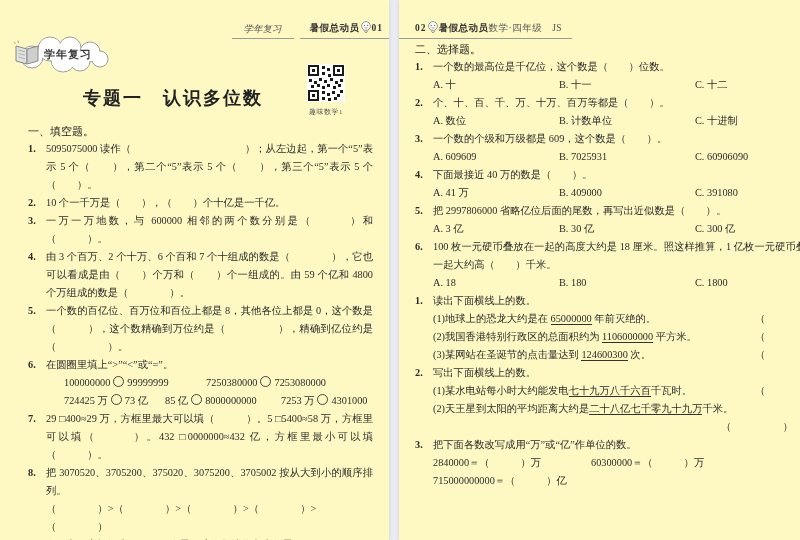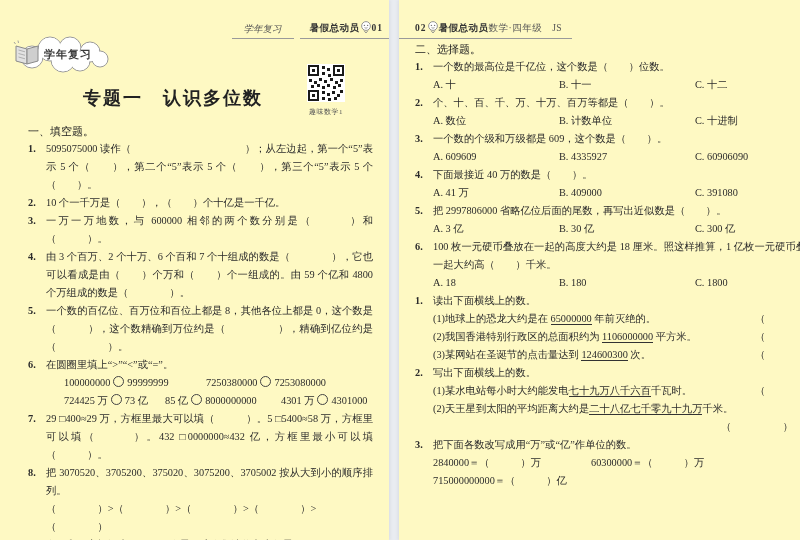--- a/index.html
+++ b/index.html
@@ -193,21 +193,21 @@
       <span class="qno">6.</span>
       <span class="qtext">在圆圈里填上“&gt;”“&lt;”或“=”。</span>
     </div>
     <div class="cmp-row1">
       <span><span>100000000</span><span class="circle"></span><span>99999999</span></span>
       <span><span>7250380000</span><span class="circle"></span><span>7253080000</span></span>
     </div>
     <div class="cmp-row2">
       <span><span>724425 万</span><span class="circle"></span><span>73 亿</span></span>
       <span><span>85 亿</span><span class="circle"></span><span>8000000000</span></span>
-      <span><span>4301 万</span><span class="circle"></span><span>4301000</span></span>
+      <span><span>7253 万</span><span class="circle"></span><span>4301000</span></span>
     </div>
     <div class="q">
       <span class="qno">7.</span>
       <span class="qtext">29 □400≈29 万，方框里最大可以填（　　　）。5 □5400≈58 万，方框里可以填（　　　）。432 □0000000≈432 亿，方框里最小可以填（　　　）。</span>
     </div>
     <div class="q">
       <span class="qno">8.</span>
       <span class="qtext">把 3070520、3705200、375020、3075200、3705002 按从大到小的顺序排列。</span>
     </div>
     <div class="subline">（　　　　）&gt;（　　　　）&gt;（　　　　）&gt;（　　　　）&gt;（　　　　）</div>
@@ -260,21 +260,21 @@
       <span>B. 计数单位</span>
       <span>C. 十进制</span>
     </div>
 
     <div class="q">
       <span class="qno">3.</span>
       <span class="qtext">一个数的个级和万级都是 609，这个数是（　　）。</span>
     </div>
     <div class="opts">
       <span>A. 609609</span>
-      <span>B. 4335927</span>
+      <span>B. 7025931</span>
       <span>C. 60906090</span>
     </div>
 
     <div class="q">
       <span class="qno">4.</span>
       <span class="qtext">下面最接近 40 万的数是（　　）。</span>
     </div>
     <div class="opts">
       <span>A. 41 万</span>
       <span>B. 409000</span>

